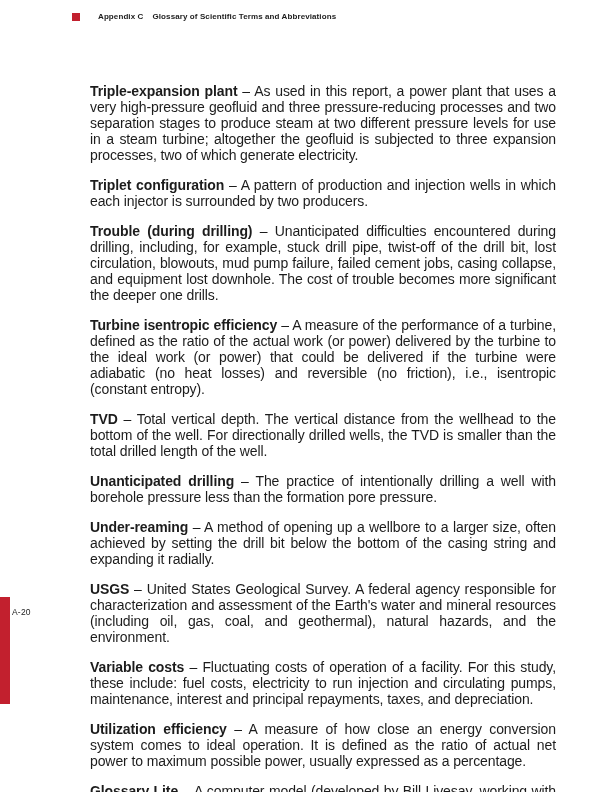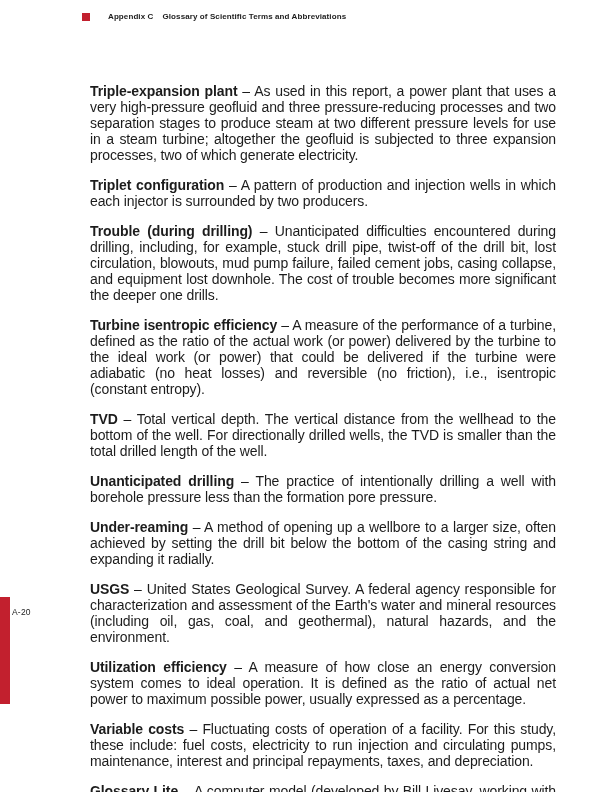--- a/index.html
+++ b/index.html
@@ -10,21 +10,21 @@
     position: relative;
     overflow: hidden;
     font-family: "Liberation Sans", sans-serif;
     color: var(--text, #1c1c1c);
   }
 
   
   .doc-header {
     position: absolute;
     top: 12px;
-    left: 82px;
+    left: 72px;
     display: flex;
     align-items: flex-end;
   }
   .red-square {
     width: 8px;
     height: 8px;
     background: var(--accent, #c2202e);
     flex: none;
     margin-right: 18px;
   }
@@ -93,23 +93,23 @@
   <p class="entry"><b class="term">Turbine isentropic efficiency</b><span class="definition"> – A measure of the performance of a turbine, defined as the ratio of the actual work (or power) delivered by the turbine to the ideal work (or power) that could be delivered if the turbine were adiabatic (no heat losses) and reversible (no friction), i.e., isentropic (constant entropy).</span></p>
 
   <p class="entry"><b class="term">TVD</b><span class="definition"> – Total vertical depth. The vertical distance from the wellhead to the bottom of the well. For directionally drilled wells, the TVD is smaller than the total drilled length of the well.</span></p>
 
   <p class="entry"><b class="term">Unanticipated drilling</b><span class="definition"> – The practice of intentionally drilling a well with borehole pressure less than the formation pore pressure.</span></p>
 
   <p class="entry"><b class="term">Under-reaming</b><span class="definition"> – A method of opening up a wellbore to a larger size, often achieved by setting the drill bit below the bottom of the casing string and expanding it radially.</span></p>
 
   <p class="entry"><b class="term">USGS</b><span class="definition"> – United States Geological Survey. A federal agency responsible for characterization and assessment of the Earth's water and mineral resources (including oil, gas, coal, and geothermal), natural hazards, and the environment.</span></p>
 
+  <p class="entry"><b class="term">Variable costs</b><span class="definition"> – Fluctuating costs of operation of a facility. For this study, these include: fuel costs, electricity to run injection and circulating pumps, maintenance, interest and principal repayments, taxes, and depreciation.</span></p>
+
   <p class="entry"><b class="term">Utilization efficiency</b><span class="definition"> – A measure of how close an energy conversion system comes to ideal operation. It is defined as the ratio of actual net power to maximum possible power, usually expressed as a percentage.</span></p>
-
-  <p class="entry"><b class="term">Variable costs</b><span class="definition"> – Fluctuating costs of operation of a facility. For this study, these include: fuel costs, electricity to run injection and circulating pumps, maintenance, interest and principal repayments, taxes, and depreciation.</span></p>
 
   <p class="entry"><b class="term">Glossary Lite</b><span class="definition"> – A computer model (developed by Bill Livesay, working with staff at Sandia National Laboratories) that estimates the cost of a well of a specific depth, casing design, diameter, and geological environment.</span></p>
 </div>
   </main>
 
   <span class="page-label">A-20</span>
   <div class="edge-bar"></div>
 
 </div>
 

